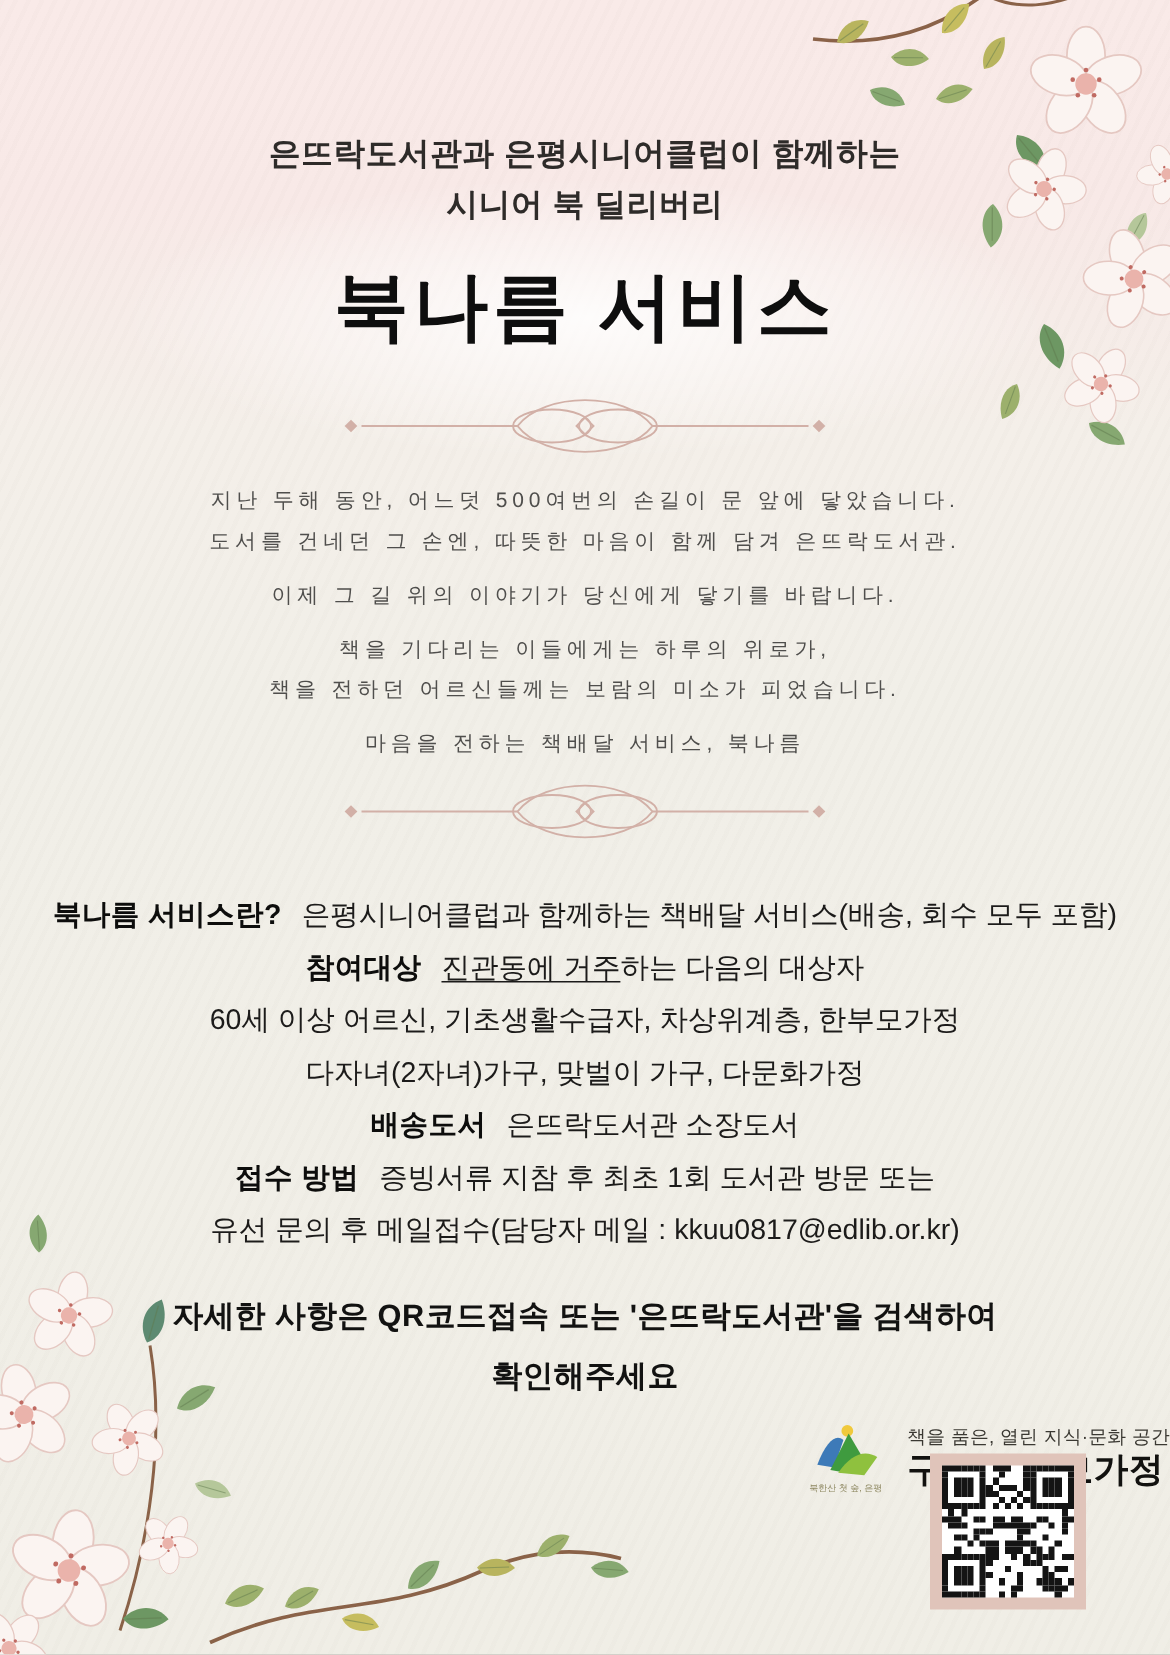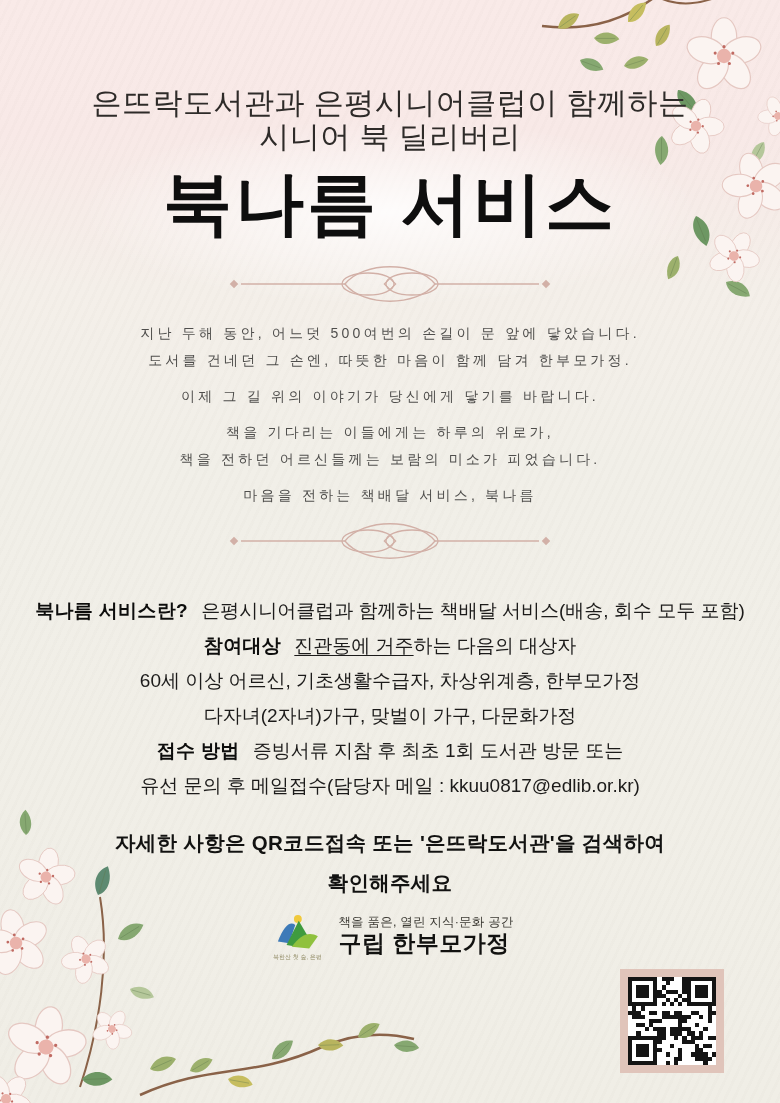--- a/index.html
+++ b/index.html
@@ -9,42 +9,42 @@
     margin:0 auto;
     overflow:hidden;
     font-family:"Liberation Sans","DejaVu Sans",sans-serif;
     background:
       radial-gradient(ellipse 430px 130px at 50% 212px, rgba(255,255,255,.85), rgba(255,255,255,0) 72%),
       repeating-linear-gradient(115deg, rgba(120,110,95,.02) 0 3px, rgba(255,255,255,0) 3px 8px),
       linear-gradient(180deg,#f9eae8 0%,#f8e9e7 12%,#f4efe9 26%,#f1efe8 42%,#f0eee6 100%);
   }
   .content{position:relative;z-index:2;text-align:center;padding-top:86px;}
 
-  .subtitle{font-size:30px;line-height:34px;color:#2e2b29;letter-spacing:.5px;font-weight:400;text-align:center;}
+  .subtitle{font-size:21px;line-height:34px;color:#2e2b29;letter-spacing:.5px;font-weight:700;text-align:center;}
   .main-title{
     margin:10px 0 0 0;
-    font-size:69px;line-height:80px;font-weight:900;color:#0e0e0e;letter-spacing:3px;
+    font-size:50px;line-height:80px;font-weight:900;color:#0e0e0e;letter-spacing:3px;
   }
 
   .divider{display:block;margin:20px auto 0 auto;}
   .divider-2{margin-top:12px;}
 
   .poem{margin-top:16px;color:#4f4e4c;font-size:14px;letter-spacing:3.2px;}
   .poem .stanza{margin:0 0 9px 0;}
   .poem .line{line-height:27px;}
 
   .info{margin-top:37px;font-size:19px;color:#1c1b1a;}
   .info-row{line-height:26px;margin-bottom:9px;}
   .info-label{font-weight:800;color:#0d0d0c;margin-right:8px;letter-spacing:.3px;}
   .u{text-decoration:underline;text-underline-offset:3px;}
 
   .notice{margin-top:31px;font-size:20.5px;font-weight:800;color:#121211;}
   .notice .line{line-height:26px;margin-bottom:14px;letter-spacing:.3px;}
 
-  .logo-row{margin-top:16px;display:flex;justify-content:center;align-items:center;gap:10px;}
+  .logo-row{margin-top:16px;display:flex;justify-content:flex-end;align-items:center;gap:10px;}
   .logo-mark{position:relative;width:62px;text-align:center;}
   .logo-small{font-size:6px;color:#8d8760;letter-spacing:0;line-height:6px;display:block;margin-top:-2px;}
   .logo-text{text-align:left;}
   .logo-tagline{font-size:12.5px;color:#3a3832;letter-spacing:.2px;line-height:15px;}
   .logo-name{font-size:23px;font-weight:900;color:#121210;letter-spacing:.5px;line-height:27px;}
 
   .qr-box{
     position:absolute;z-index:3;top:969px;right:56px;
     width:88px;height:88px;padding:8px;background:#e0c4ba;
   }
@@ -140,21 +140,21 @@
         <path d="M120,20 C138,-3 192,-3 210,20 C192,43 138,43 120,20 Z"></path>
         <rect x="161" y="16" width="8" height="8" transform="rotate(45 165 20)"></rect>
       </g>
       <rect x="6" y="17" width="6" height="6" transform="rotate(45 9 20)" fill="#d2b0a7"></rect>
       <rect x="318" y="17" width="6" height="6" transform="rotate(45 321 20)" fill="#d2b0a7"></rect>
     </svg>
 
     <div class="poem">
       <div class="stanza">
         <div class="line">지난 두해 동안, 어느덧 500여번의 손길이 문 앞에 닿았습니다.</div>
-        <div class="line">도서를 건네던 그 손엔, 따뜻한 마음이 함께 담겨 한부모가정.</div>
+        <div class="line">도서를 건네던 그 손엔, 따뜻한 마음이 함께 담겨 은뜨락도서관.</div>
       </div>
       <div class="stanza">
           <div class="line">이제 그 길 위의 이야기가 당신에게 닿기를 바랍니다.</div>
         </div>
       <div class="stanza">
         <div class="line">책을 기다리는 이들에게는 하루의 위로가,</div>
         <div class="line">책을 전하던 어르신들께는 보람의 미소가 피었습니다.</div>
       </div>
       <div class="stanza">
           <div class="line">마음을 전하는 책배달 서비스, 북나름</div>
@@ -183,20 +183,24 @@
         <span class="info-label">참여대상</span>
         <span class="u">진관동에 거주</span><span>하는 다음의 대상자</span>
       </div>
       <div class="info-row">
         <span>60세 이상 어르신, 기초생활수급자, 차상위계층, 한부모가정</span>
       </div>
       <div class="info-row">
         <span>다자녀(2자녀)가구,  맞벌이 가구, 다문화가정</span>
       </div>
       <div class="info-row">
+        <span class="info-label">배송도서</span>
+        <span>은뜨락도서관 소장도서</span>
+      </div>
+      <div class="info-row">
         <span class="info-label">접수 방법</span>
         <span>증빙서류 지참 후 최초 1회 도서관 방문 또는</span>
       </div>
       <div class="info-row">
         <span>유선 문의 후 메일접수(담당자 메일 : kkuu0817@edlib.or.kr)</span>
       </div>
     </div>
 
     <div class="notice">
       <div class="line">자세한 사항은 QR코드접속 또는 '은뜨락도서관'을 검색하여</div>

